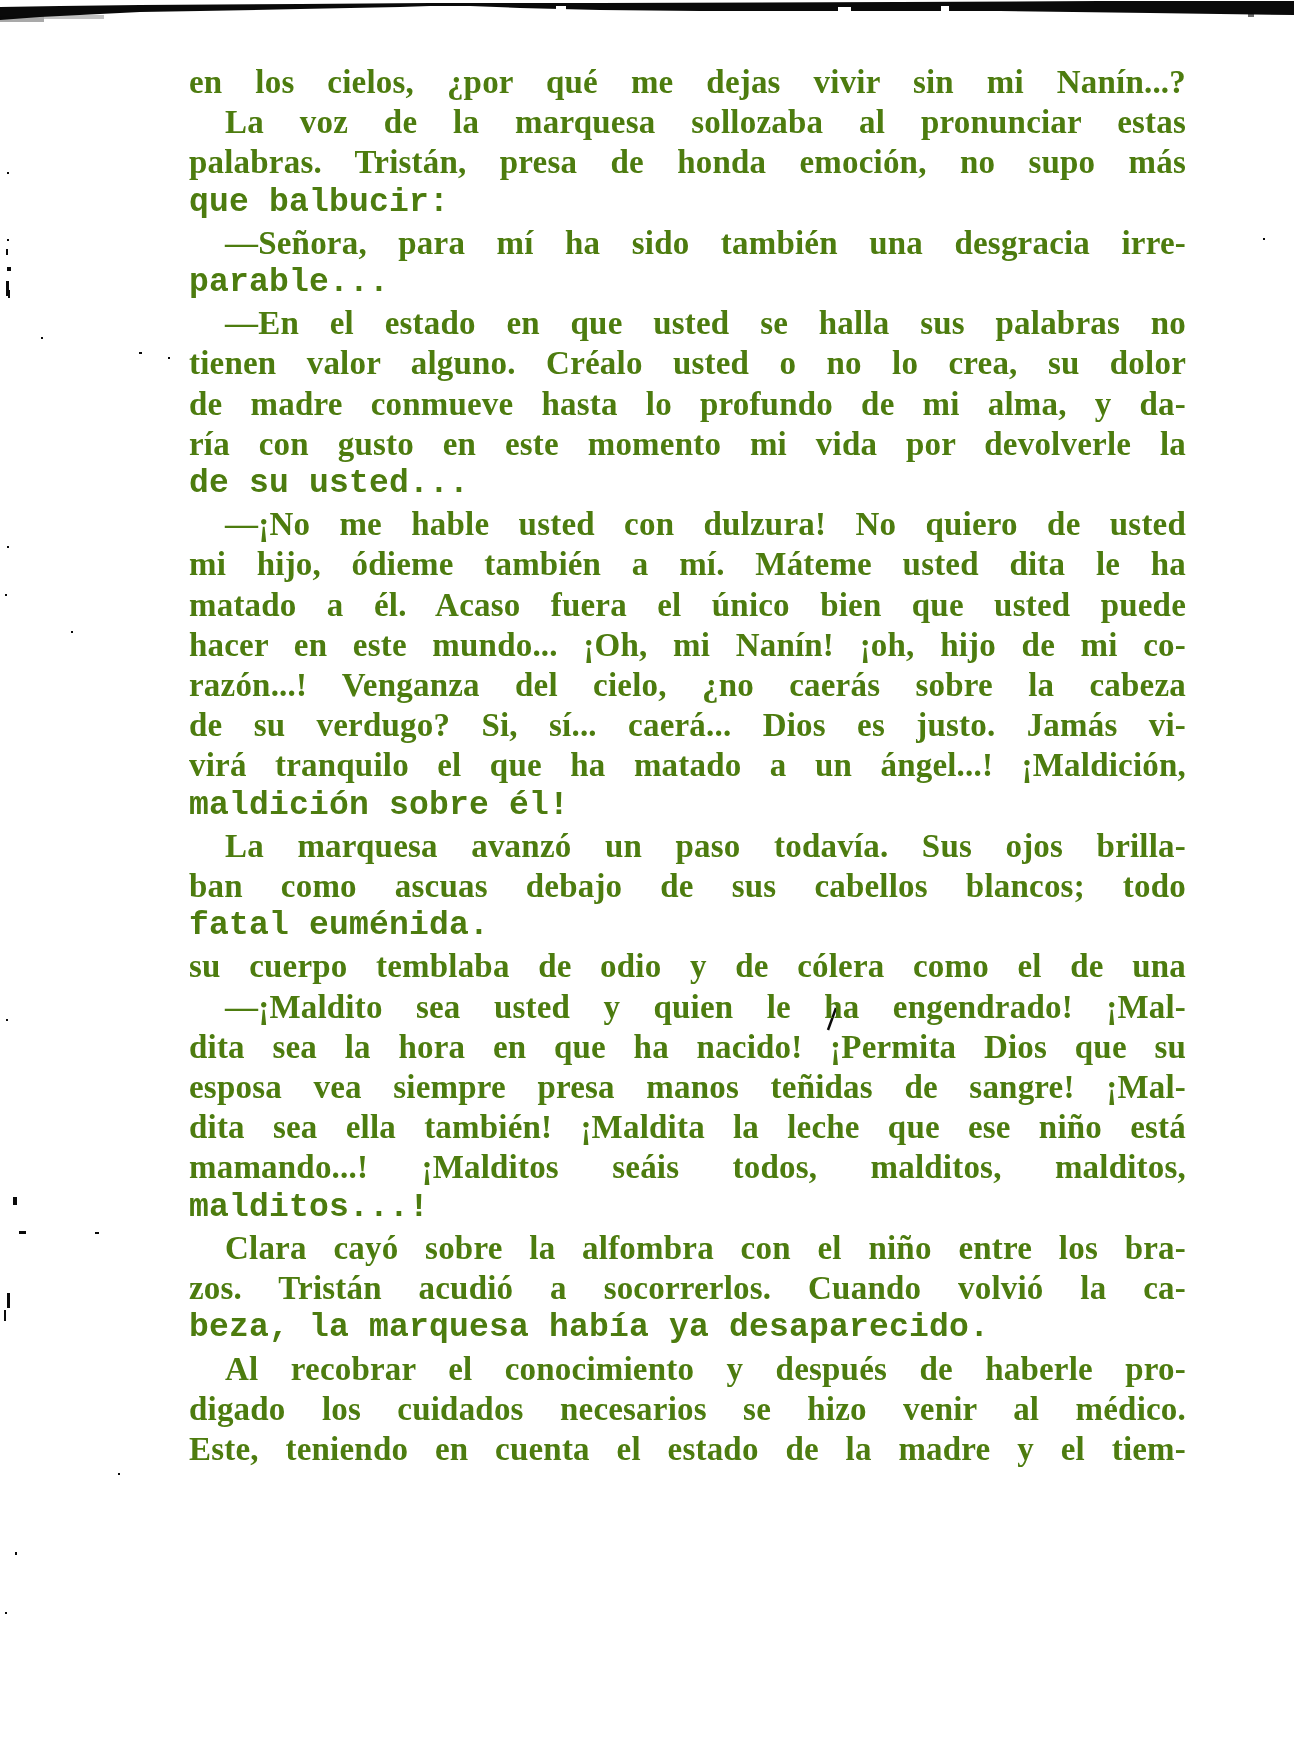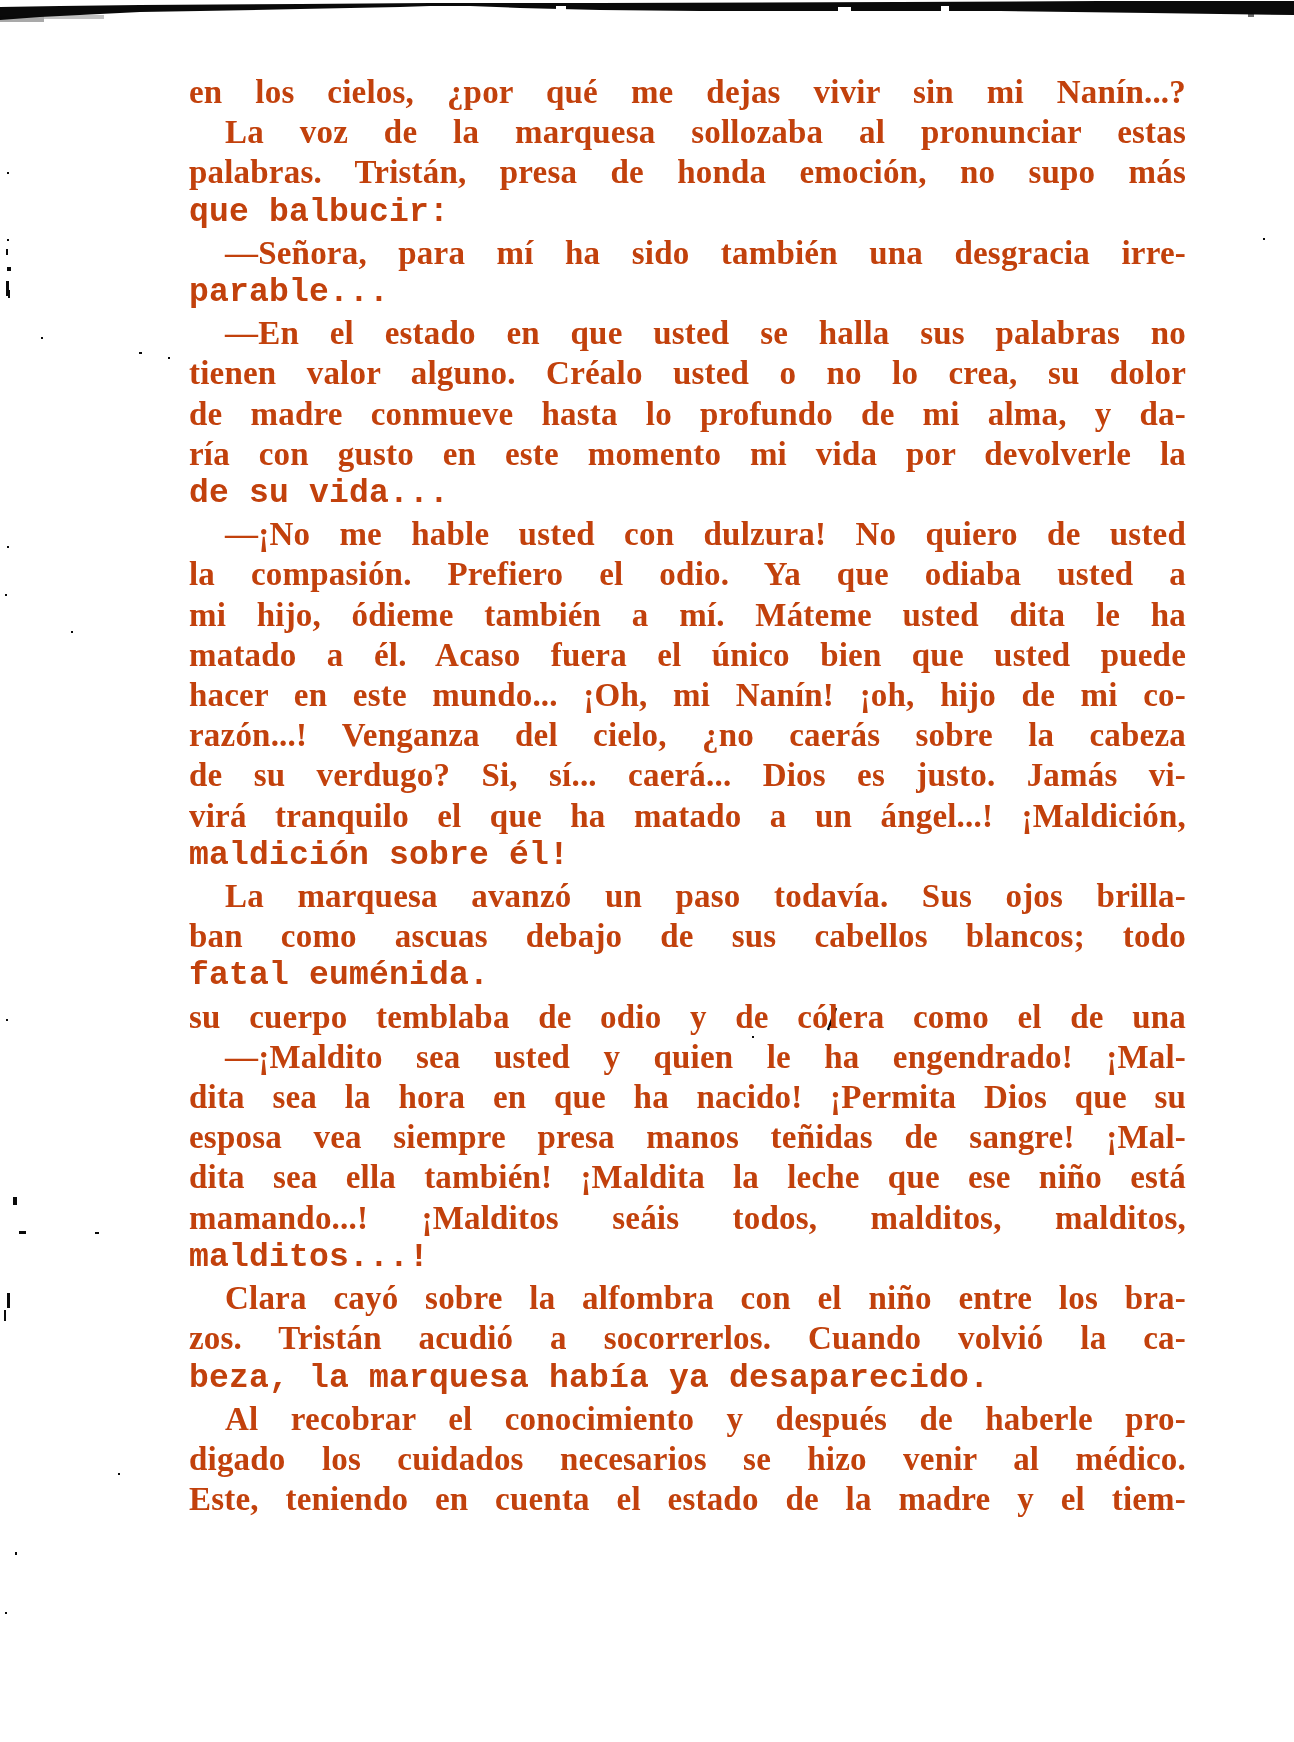--- a/index.html
+++ b/index.html
@@ -13,23 +13,23 @@
   }
   .scan-artifact, .noise-layer {
     position: absolute;
     left: 0; top: 0;
     pointer-events: none;
   }
   .noise-layer { width: 1294px; height: 1742px; }
   .text-block {
     position: absolute;
     left: 189px;
-    top: 72px;
+    top: 62px;
     width: 997px;
-    color: #c2410c;
+    color: #4d7c0f;
     font-size: 33px;
     font-weight: bold;
     line-height: 40.2px;
     letter-spacing: 0.2px;
   }
   .paragraph { margin: 0; }
   .line {
     text-align: justify;
     text-align-last: justify;
     text-justify: inter-word;
@@ -95,25 +95,24 @@
       </div>
       <div class="paragraph">
         <div class="line indent">—Señora, para mí ha sido también una desgracia irre-</div>
         <div class="line endpar">parable...</div>
       </div>
       <div class="paragraph">
         <div class="line indent">—En el estado en que usted se halla sus palabras no</div>
         <div class="line">tienen valor alguno. Créalo usted o no lo crea, su dolor</div>
         <div class="line">de madre conmueve hasta lo profundo de mi alma, y da-</div>
         <div class="line">ría con gusto en este momento mi vida por devolverle la</div>
-        <div class="line endpar">de su vida...</div>
+        <div class="line endpar">de su usted...</div>
       </div>
       <div class="paragraph">
         <div class="line indent">—¡No me hable usted con dulzura! No quiero de usted</div>
-        <div class="line">la compasión. Prefiero el odio. Ya que odiaba usted a</div>
         <div class="line">mi hijo, ódieme también a mí. Máteme usted dita le ha</div>
         <div class="line">matado a él. Acaso fuera el único bien que usted puede</div>
         <div class="line">hacer en este mundo... ¡Oh, mi Nanín! ¡oh, hijo de mi co-</div>
         <div class="line">razón...! Venganza del cielo, ¿no caerás sobre la cabeza</div>
         <div class="line">de su verdugo? Si, sí... caerá... Dios es justo. Jamás vi-</div>
         <div class="line">virá tranquilo el que ha matado a un ángel...! ¡Maldición,</div>
         <div class="line endpar">maldición sobre él!</div>
       </div>
       <div class="paragraph">
         <div class="line indent">La marquesa avanzó un paso todavía. Sus ojos brilla-</div>

